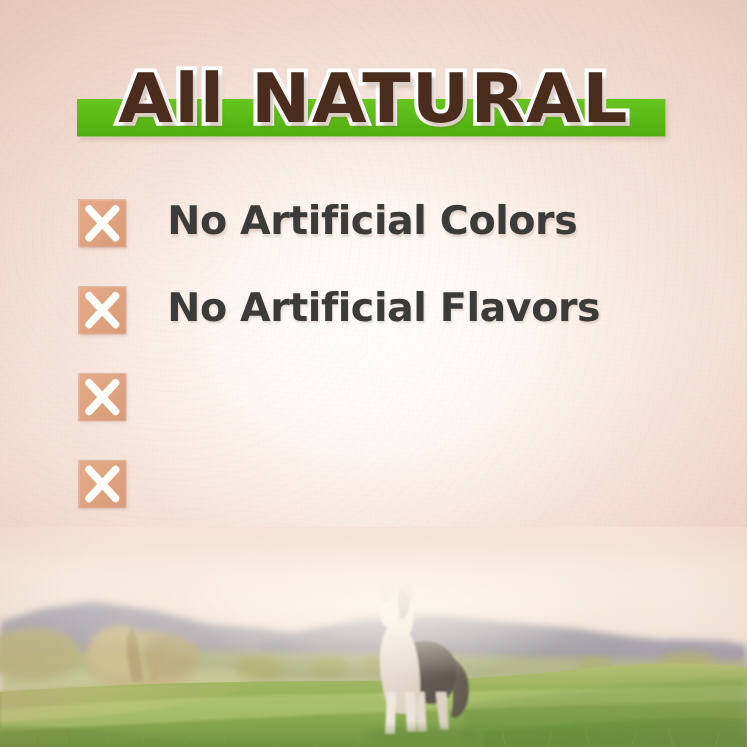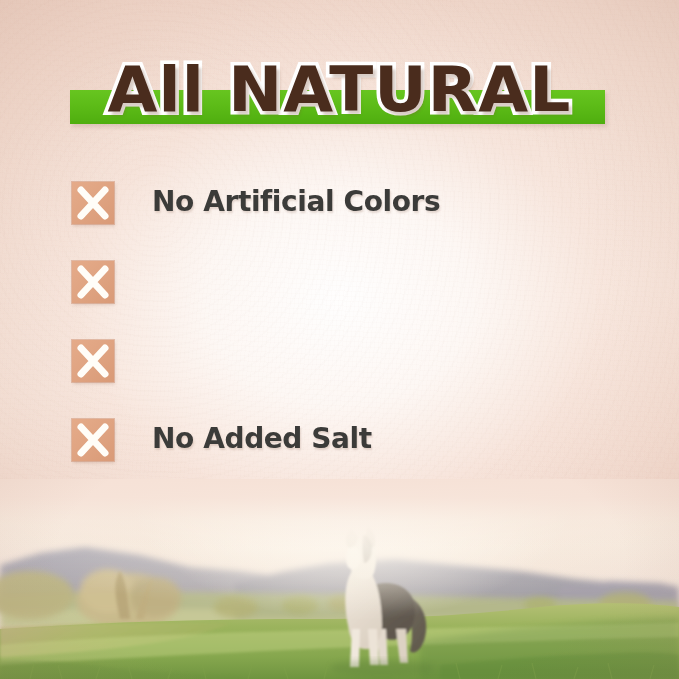--- a/index.html
+++ b/index.html
@@ -118,21 +118,21 @@
     left: 0;
     top: 0;
     width: 42px;
     height: 42px;
     display: block;
   }
   .feature-label {
     margin-left: 38px;
     font-family: "DejaVu Sans", sans-serif;
     font-weight: bold;
-    font-size: 28px;
+    font-size: 36px;
     line-height: 44px;
     letter-spacing: -0.4px;
     color: #3b3b39;
     text-shadow: 1px 2px 2px rgba(140,104,88,0.22);
     white-space: nowrap;
   }
 
   
   .photo {
     position: absolute;
@@ -198,37 +198,37 @@
       </span>
       <span class="feature-label">No Artificial Colors</span>
     </div>
 
     <div class="feature-row">
       <span class="xbox">
         <svg viewBox="0 0 42 42" aria-hidden="true">
           <path d="M9 8 L33 34 M33 8 L9 34" stroke="#fffdf8" stroke-width="7" stroke-linecap="round" fill="none"></path>
         </svg>
       </span>
+      <span class="feature-label">No Artificial Flavors</span>
     </div>
 
     <div class="feature-row">
       <span class="xbox">
         <svg viewBox="0 0 42 42" aria-hidden="true">
           <path d="M9 8 L33 34 M33 8 L9 34" stroke="#fffdf8" stroke-width="7" stroke-linecap="round" fill="none"></path>
         </svg>
       </span>
     </div>
 
     <div class="feature-row">
       <span class="xbox">
         <svg viewBox="0 0 42 42" aria-hidden="true">
           <path d="M9 8 L33 34 M33 8 L9 34" stroke="#fffdf8" stroke-width="7" stroke-linecap="round" fill="none"></path>
         </svg>
       </span>
-      <span class="feature-label">No Added Salt</span>
     </div>
 
   </div>
 
   <div class="photo">
     <svg viewBox="0 0 679 200" preserveAspectRatio="none" aria-hidden="true">
       <defs>
         <linearGradient id="skyG" x1="0" y1="0" x2="0" y2="1">
           <stop offset="0%" stop-color="#f5e9df"></stop>
           <stop offset="45%" stop-color="#f3e4d9"></stop>

